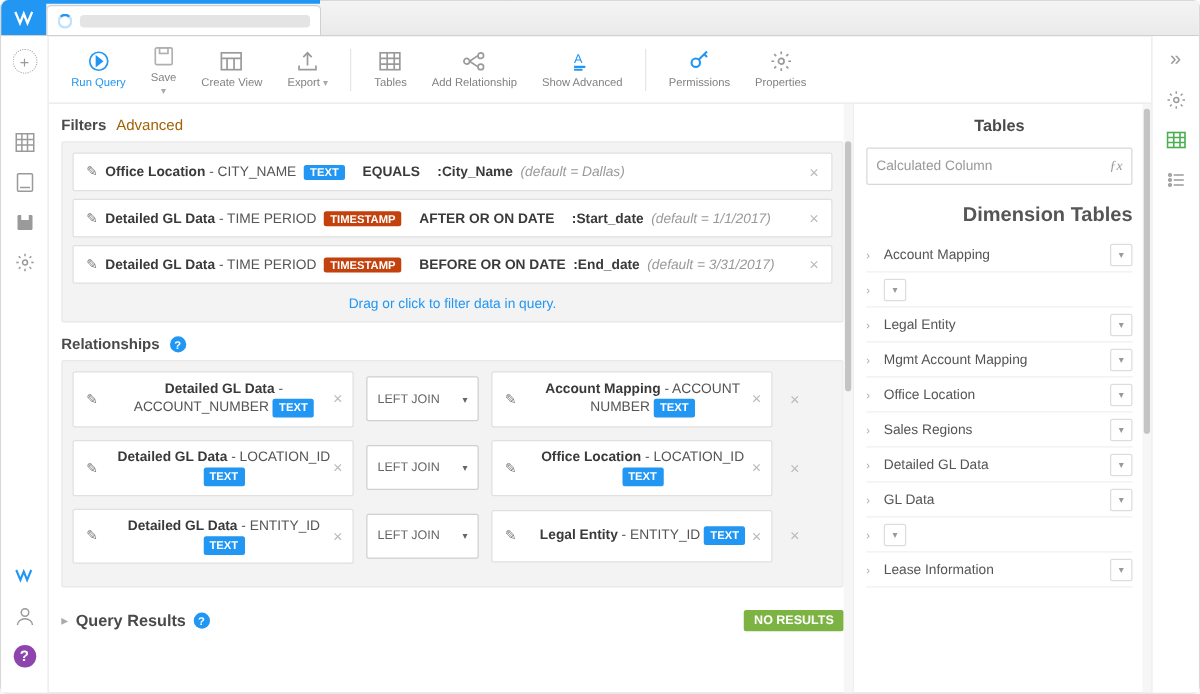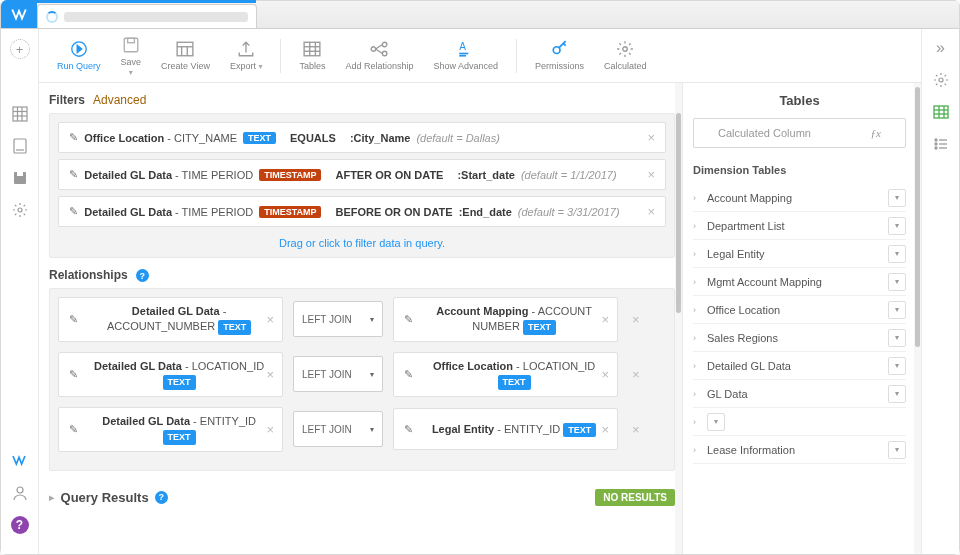--- a/index.html
+++ b/index.html
@@ -46,23 +46,23 @@
 .rel-cell .inner { flex: 1; text-align: center; font-size: 11px; color: #555; line-height: 1.4; }
 .rel-cell .x { position: absolute; right: 8px; top: 50%; transform: translateY(-50%); color: #bbb; cursor: pointer; font-size: 13px; }
 .join-select { width: 90px; height: 36px; border: 1px solid #d0d0d0; border-radius: 2px; background: #fff; font-size: 10px; color: #666; display: flex; align-items: center; justify-content: space-between; padding: 0 8px; cursor: pointer; }
 .rel-row > .x-close { margin-left: 4px; }
 .results-bar { display: flex; align-items: center; padding: 8px 0 2px; }
 .expand-caret { color: #aaa; margin-right: 6px; font-size: 11px; }
 .results-title { font-size: 13px; font-weight: 600; color: #4a4a4a; }
 .no-results { margin-left: auto; background: #7cb342; color: #fff; font-size: 10px; font-weight: bold; padding: 3px 8px; border-radius: 2px; }
 .side-panel { width: 232px; border-left: 1px solid #eaeaea; display: flex; flex-direction: column; padding: 10px 8px 10px 10px; overflow-y: auto; }
 .side-panel h4 { text-align: center; font-size: 13px; font-weight: 600; color: #4a4a4a; margin-bottom: 10px; }
-.calc-input { height: 30px; border: 1px solid #d8d8d8; border-radius: 2px; display: flex; align-items: center; padding: 0 24px; font-size: 11px; color: #999; justify-content: space-between; margin-bottom: 12px; }
+.calc-input { height: 30px; border: 1px solid #d8d8d8; border-radius: 2px; display: flex; align-items: center; padding: 0 7px; font-size: 11px; color: #999; justify-content: space-between; margin-bottom: 12px; }
 .fx { font-style: italic; font-family: Georgia, serif; color: #999; }
-.group-title { text-align: left; font-size: 11px; font-weight: 600; color: #555; margin: 4px 0 8px; }
+.group-title { text-align: right; font-size: 16px; font-weight: 600; color: #555; margin: 4px 0 8px; }
 .table-item { display: flex; align-items: center; height: 28px; border-bottom: 1px solid #f0f0f0; font-size: 11px; color: #555; cursor: pointer; }
 .table-item .chev { width: 14px; color: #aaa; font-size: 9px; }
 .table-item .name { flex: 1; }
 .table-item .dd { width: 18px; height: 18px; border: 1px solid #ddd; border-radius: 2px; display: flex; align-items: center; justify-content: center; font-size: 8px; color: #999; }
 .vscroll { width: 7px; background: #f6f6f6; position: relative; }
 .vthumb { position: absolute; left: 1px; width: 5px; border-radius: 3px; background: #c4c4c4; }
 .rail-icon.green svg { color: #4caf50; }
 </style>
 </head>
 <body>
@@ -214,21 +214,21 @@
             </span>
           <span>Permissions</span>
         </div>
         <div class="tbtn">
           <span class="glyph">
               <svg viewBox="0 0 16 16" width="16" height="16" fill="none" stroke="#9a9a9a" stroke-width="1.2">
                 <circle cx="8" cy="8" r="2"></circle>
                 <path d="M8 1v2M8 13v2M1 8h2M13 8h2M3 3l1.4 1.4M11.6 11.6L13 13M13 3l-1.4 1.4M4.4 11.6L3 13"></path>
               </svg>
             </span>
-          <span>Calculated</span>
+          <span>Properties</span>
         </div>
       </div>
 
       <div class="content">
         <div class="builder">
           <div class="section-title">
             <span>Filters</span>
             <span class="link-text">Advanced</span>
           </div>
           <div class="filters-box">
@@ -344,21 +344,20 @@
           </div>
           <div class="group-title">Dimension Tables</div>
           <div id="dim-list">
               <div class="table-item">
                 <span class="chev">›</span>
                 <span class="name">Account Mapping</span>
                 <span class="dd">▾</span>
               </div>
               <div class="table-item">
                 <span class="chev">›</span>
-                <span class="name">Department List</span>
                 <span class="dd">▾</span>
               </div>
               <div class="table-item">
                 <span class="chev">›</span>
                 <span class="name">Legal Entity</span>
                 <span class="dd">▾</span>
               </div>
               <div class="table-item">
                 <span class="chev">›</span>
                 <span class="name">Mgmt Account Mapping</span>

